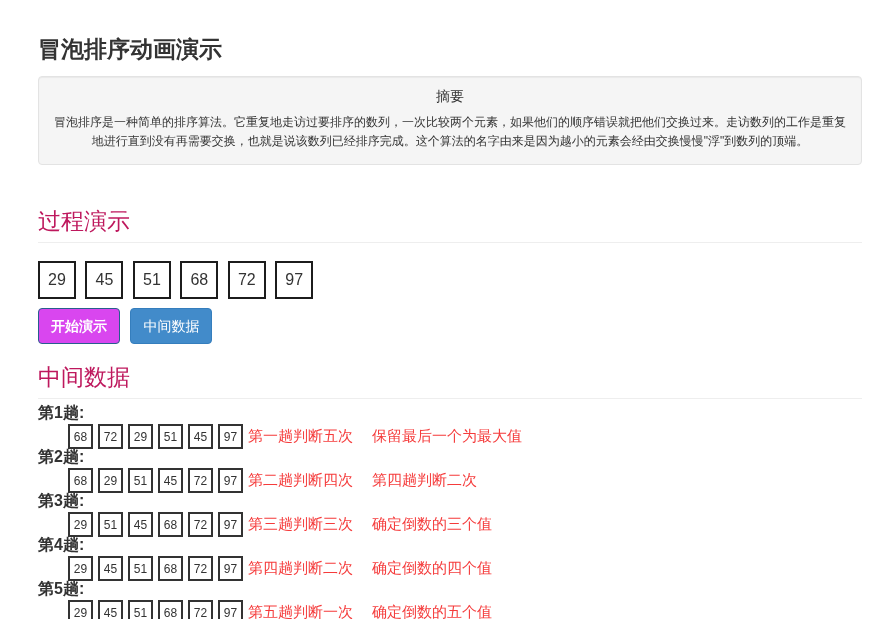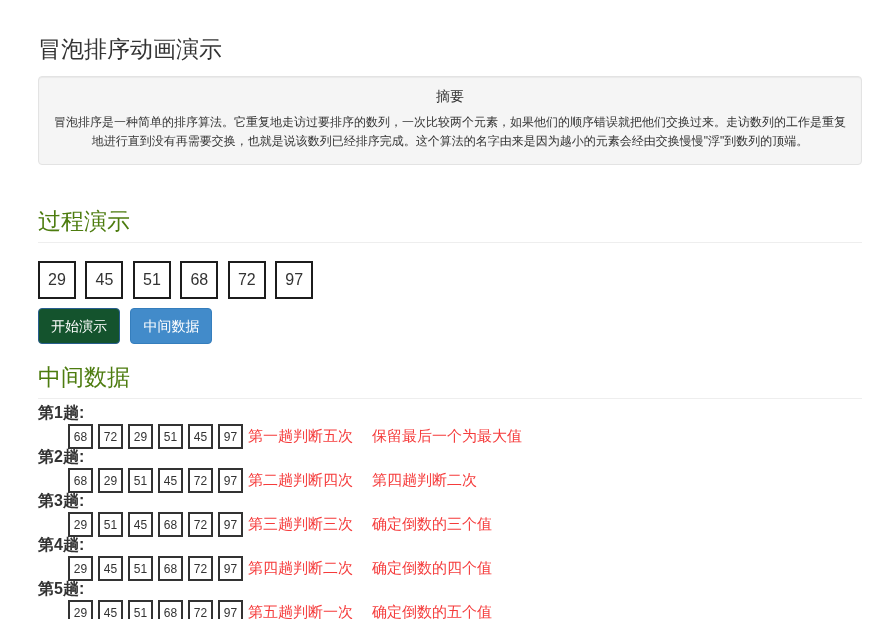--- a/index.html
+++ b/index.html
@@ -8,21 +8,21 @@
     background: #fff;
     font-family: "Liberation Sans", "DejaVu Sans", sans-serif;
     color: #333;
     overflow: hidden;
   }
   .container { width: 824px; margin: 0 auto 0 38px; }
 
   .page-title {
     margin-top: 36px;
     font-size: 23px;
-    font-weight: 400;
+    font-weight: 700;
     line-height: 26px;
     color: #333;
   }
 
   .well {
     margin-top: 14px;
     background: #f5f5f5;
     border: 1px solid #e3e3e3;
     border-radius: 4px;
     padding: 11px 15px 13px 15px;
@@ -38,21 +38,21 @@
   .well-body {
     font-size: 12px;
     line-height: 19px;
     color: #333;
   }
 
   .section-heading {
     font-size: 23px;
     font-weight: 500;
     line-height: 26px;
-    color: #4d7c0f;
+    color: #be185d;
     padding-bottom: 8px;
     border-bottom: 1px solid #eee;
   }
   .section-heading.demo { margin-top: 43px; }
   .section-heading.mid  { margin-top: 20px; padding-bottom: 8px; }
 
   .num-row { margin-top: 18px; height: 38px; }
   .num-box {
     display: inline-flex;
     width: 38px; height: 38px;
@@ -71,21 +71,21 @@
     padding: 7px 12px;
     font-size: 14px;
     line-height: 20px;
     color: #fff;
     border-radius: 4px;
     border: 1px solid transparent;
     cursor: pointer;
     margin-right: 6px;
     font-family: "Liberation Sans", sans-serif;
   }
-  .btn-start { background: #14532d; border-color: #285e8e; }
+  .btn-start { background: #d946ef; border-color: #285e8e; font-weight: bold; }
   .btn-pause { background: #428bca; border-color: #357ebd; }
 
   .passes { margin-top: 6px; }
   .pass-row { height: 44px; }
   .pass-label {
     font-size: 16px;
     line-height: 15px;
     font-weight: bold;
     color: #333;
     margin-bottom: 4px;

